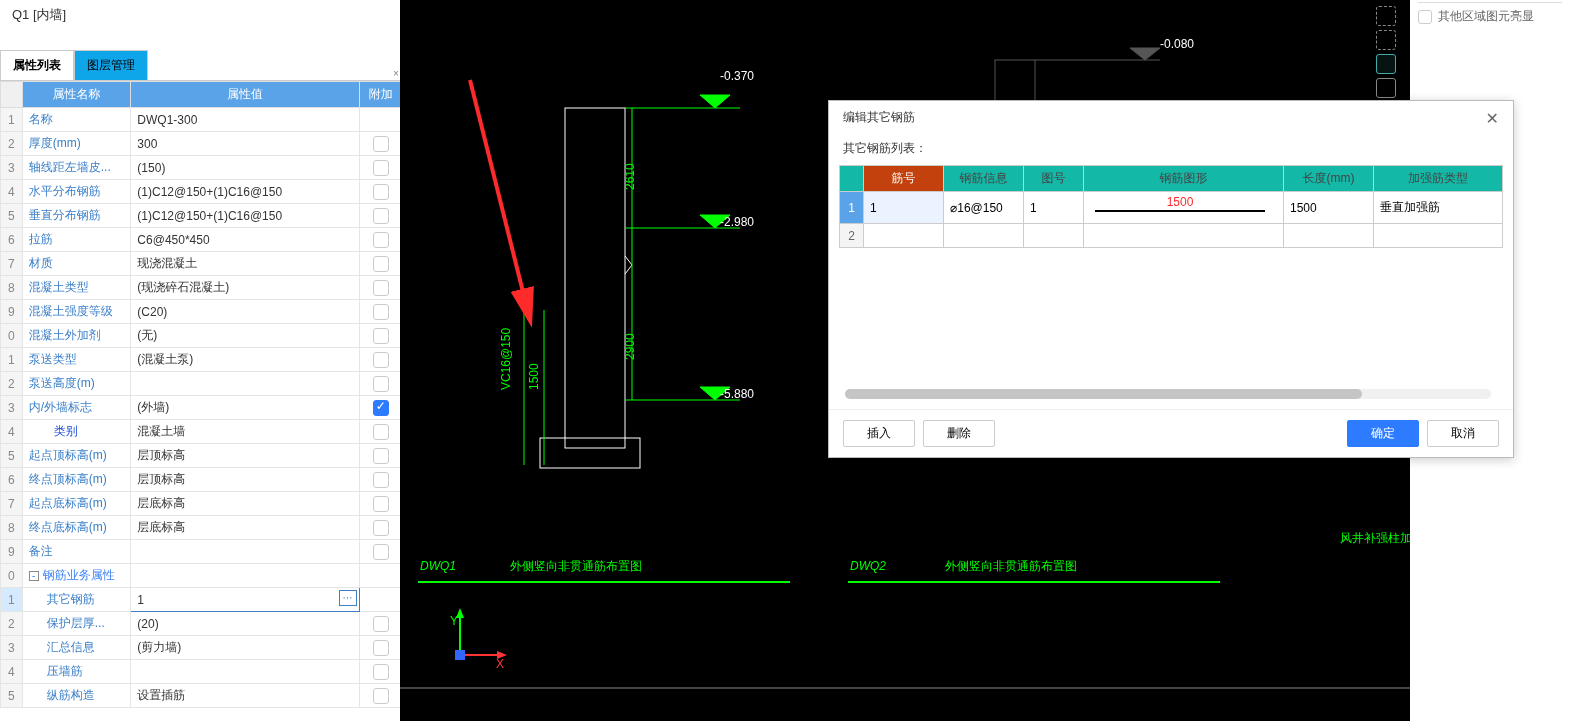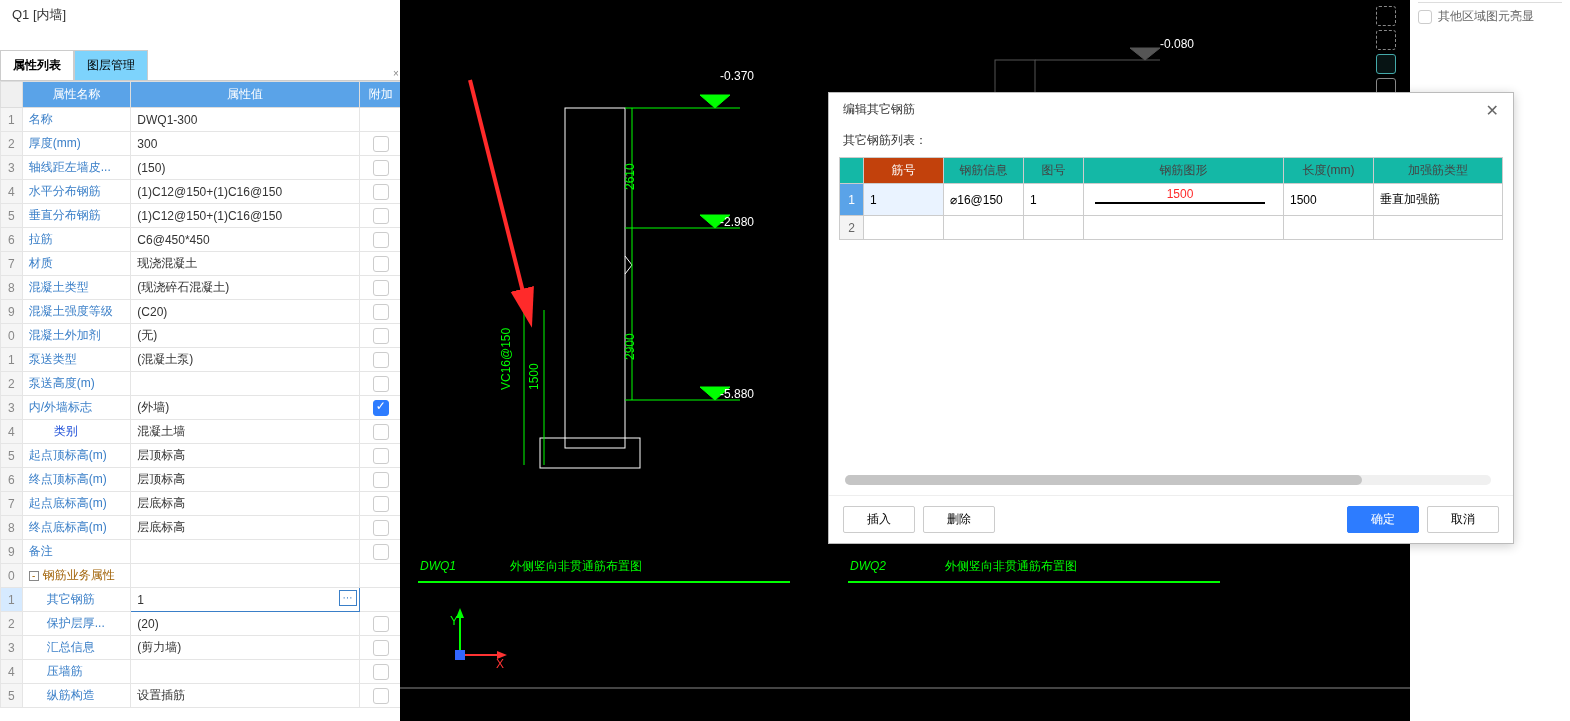--- a/index.html
+++ b/index.html
@@ -3,31 +3,31 @@
 <meta charset="utf-8">
 <style>
 * { box-sizing: border-box; margin: 0; padding: 0; font-family: "Microsoft YaHei", Arial, sans-serif; font-size: 12px; }
 body { width: 1570px; height: 721px; background: #fff; position: relative; overflow: hidden; }
 
 
 .left-panel { position: absolute; left: 0; top: 0; width: 404px; height: 721px; background: #fff; border-right: 1px solid #ddd; }
 .breadcrumb { padding: 6px 12px; color: #333; font-size: 13px; }
 .panel-close { position: absolute; top: 68px; right: 2px; width: 8px; height: 8px; color: #888; font-size: 10px; }
 .tabs { display: flex; border-bottom: 1px solid #ccc; margin-top: 20px; }
-.tab { padding: 6px 12px; border: 1px solid #ccc; border-bottom: none; background: #7dd3fc; cursor: pointer; }
+.tab { padding: 6px 12px; border: 1px solid #ccc; border-bottom: none; background: #0ea5e9; cursor: pointer; }
 .tab.active { background: #fff; font-weight: bold; }
 
 .prop-table { width: 100%; border-collapse: collapse; }
 .prop-table th { background: #5aa3e8; color: #fff; padding: 4px 6px; border: 1px solid #ddd; font-weight: normal; text-align: center; }
 .prop-table th.first { background: #f0f0f0; color: #333; width: 20px; }
 .prop-table td { border: 1px solid #e5e5e5; padding: 3px 6px; height: 21px; vertical-align: middle; }
 .prop-table td.idx { background: #f5f5f5; color: #888; text-align: center; width: 20px; }
 .prop-table td.name { width: 100px; color: #3a7fc8; }
 .prop-table td.name.sub { padding-left: 24px; }
-.prop-table td.name.grp { color: #a16207; margin-top: 16px; }
+.prop-table td.name.grp { color: #3b82f6; margin-top: 16px; }
 .prop-table td.val { width: 210px; color: #333; }
 .prop-table td.chk { width: 40px; text-align: center; }
 .chkbox { width: 16px; height: 16px; border: 1px solid #ccc; border-radius: 3px; display: inline-block; vertical-align: middle; }
 .chkbox.checked { background: #2d7cff; border-color: #2d7cff; position: relative; }
 .chkbox.checked::after { content:"✓"; color:#fff; position:absolute; top:-2px; left:2px; font-size:12px; }
 .prop-table td.val.edit { border: 1px solid #3a7fc8; position: relative; }
 .prop-table td.val.edit .dots { position: absolute; right: 2px; top: 2px; width: 18px; height: 16px; border: 1px solid #3a7fc8; background: #fff; color: #3a7fc8; text-align: center; line-height: 14px; font-size: 10px; }
 .prop-table tr.sel td.idx { background: #d6eaff; }
 .expander { display:inline-block; width:10px; height:10px; border:1px solid #888; line-height:8px; text-align:center; font-size:10px; margin-right:4px; }
 
@@ -36,21 +36,21 @@
 .viewport svg { width: 100%; height: 100%; }
 
 
 .layer-panel { position: absolute; right: 0; top: 0; width: 160px; background: #fff; }
 .layer-row { display: flex; align-items: center; padding: 3px 8px; gap: 6px; color: #666; }
 .layer-row .chkbox { width: 14px; height: 14px; }
 .layer-hr { border-top:1px solid #ddd; margin:2px 8px; }
 .layer-bottom { position:absolute; bottom: 20px; right:0; width:160px; }
 
 
-.dialog { position: absolute; left: 828px; top: 92px; width: 686px; height: 452px; background: #fff; border: 1px solid #bbb; box-shadow: 0 2px 10px rgba(0,0,0,0.2); display:flex; flex-direction:column; }
+.dialog { position: absolute; left: 828px; top: 100px; width: 686px; height: 358px; background: #fff; border: 1px solid #bbb; box-shadow: 0 2px 10px rgba(0,0,0,0.2); display:flex; flex-direction:column; }
 .dlg-title { display:flex; justify-content:space-between; padding: 8px 14px; color:#333; font-size:13px; }
 .dlg-close { cursor:pointer; color:#666; font-size:16px; }
 .dlg-sub { padding: 4px 14px; color:#333; }
 .dlg-body { flex:1; padding: 4px 10px; overflow:auto; position:relative; }
 .dlg-table { border-collapse:collapse; width:100%; }
 .dlg-table th { background:#14b8a6; border:1px solid #ccc; padding:4px 6px; font-weight:normal; color:#444; }
 .dlg-table th.sel { background:#c2410c; color:#fff; }
 .dlg-table td { border:1px solid #ccc; padding:4px 6px; height:24px; }
 .dlg-table td.idx { background:#f4f4f4; text-align:center; width:24px; color:#666; }
 .dlg-table td.idx.sel { background:#5aa3e8; color:#fff; }

